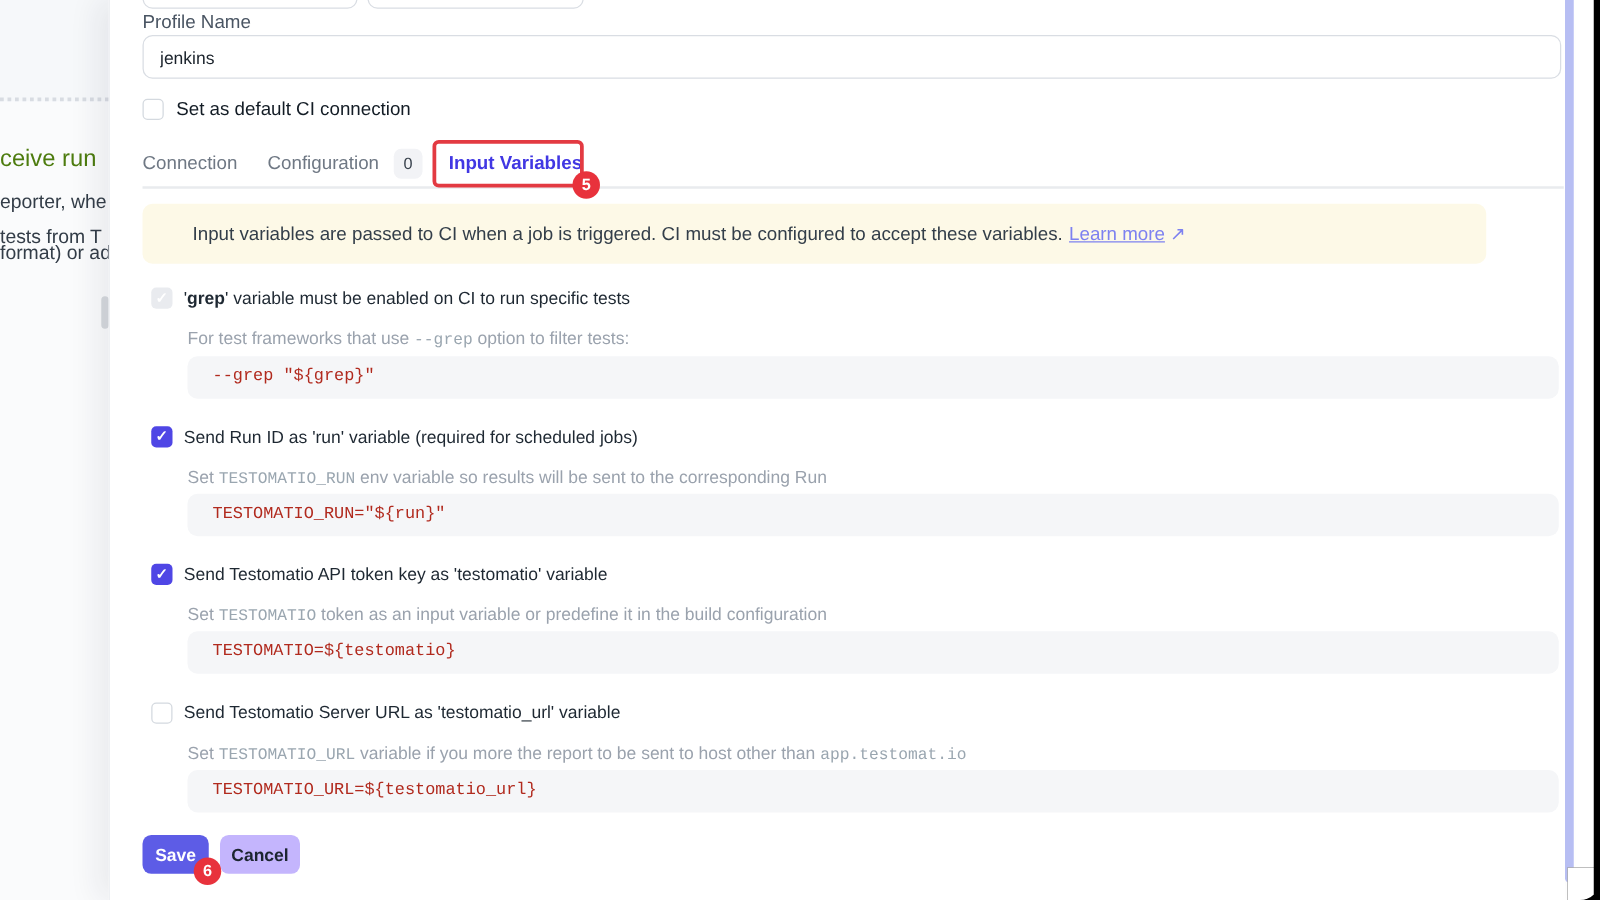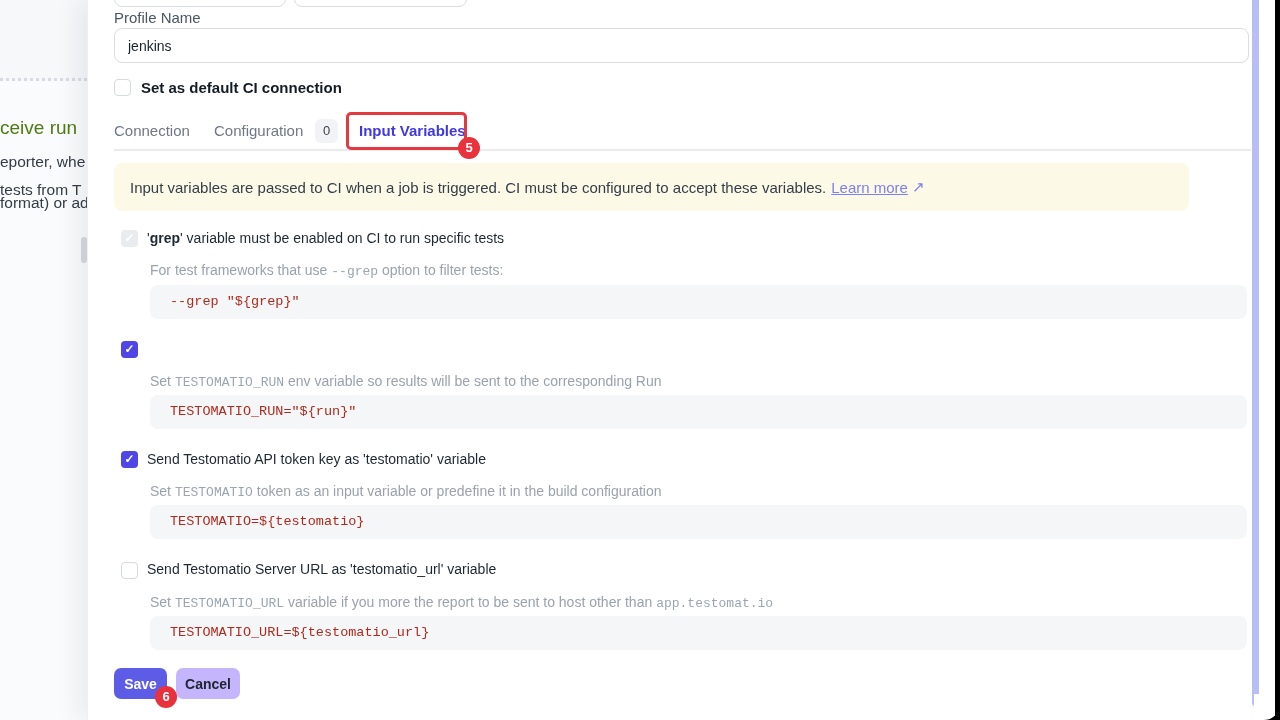--- a/index.html
+++ b/index.html
@@ -31,36 +31,36 @@
                 font-family:"Liberation Sans",sans-serif; font-size:14px; color:#1a222b; background:#fff; outline:none; }
 
   
   .cb { position:absolute; width:17px; height:17px; border-radius:4px; }
   .cb-off { background:#ffffff; border:1.5px solid #d4d9df; }
   .cb-on { background:#4f46e5; }
   .cb-disabled { background:#e9ebef; }
   .check { display:block; width:100%; height:100%; color:#ffffff; font-size:12px; line-height:17px;
            text-align:center; font-weight:700; }
 
-  .bold-label { position:absolute; font-size:15px; font-weight:700; color:#131c25; line-height:17px; }
+  .bold-label { position:absolute; font-size:15px; font-weight:400; color:#131c25; line-height:17px; }
 
   
   .tab { position:absolute; top:122px; font-size:15px; color:#6f7884; }
   .tab-active { color:#4137e3; font-weight:600; }
   .tab-badge { position:absolute; left:227px; top:119px; width:23px; height:24px; background:#f2f3f6;
                border-radius:6px; font-size:13px; color:#3a434e; text-align:center; line-height:24px; }
   .tabs-border { position:absolute; left:26px; top:149px; width:1137px; height:2px; background:#e9ebee; }
   .red-box { position:absolute; left:258px; top:112px; width:121px; height:38px;
              border:3px solid #e33a42; border-radius:5px; z-index:3; }
   .num-badge { position:absolute; width:22px; height:22px; border-radius:50%; background:#e8323c;
                color:#fff; font-size:13px; font-weight:700; text-align:center; line-height:22px; z-index:4; }
 
   
   .banner { position:absolute; left:26px; top:163px; width:1075px; height:48px; background:#fdf9e7;
-            border-radius:8px; display:flex; align-items:center; padding-left:16px;
+            border-radius:8px; display:flex; align-items:center; padding-left:40px;
             font-size:15px; color:#333e49; }
   .banner a { color:#7d81f0; text-decoration:underline; margin-left:5px; cursor:pointer; }
   .ext-arrow { color:#7d81f0; font-size:15px; margin-left:4px; text-decoration:none; display:inline-block; }
 
   
   .sec-label { position:absolute; left:59px; font-size:14px; color:#1e2832; line-height:18px; }
   .sec-hint { position:absolute; left:62px; font-size:14px; color:#9aa2ad; line-height:17px; }
   .mono-hint { font-family:"Liberation Mono", monospace; font-size:13px; color:#9aa6b0; }
   .code-block { position:absolute; left:62px; width:1097px; height:34px; background:#f5f6f8; border-radius:8px; }
   .code-text { display:block; padding-left:20px; font-family:"Liberation Mono", monospace;
@@ -121,20 +121,21 @@
     </span>
   <div class="sec-label" style="top:229px;"><span>'</span><b>grep</b><span>' variable must be enabled on CI to run specific tests</span></div>
   <div class="sec-hint" style="top:262px;"><span>For test frameworks that use </span><span class="mono-hint">--grep</span><span> option to filter tests:</span></div>
   <div class="code-block" style="top:285px;">
       <span class="code-text">--grep "${grep}"</span>
     </div>
 
   <span style="left:33px; top:341px;" class="cb cb-on">
       <span class="check">✓</span>
     </span>
+  <div class="sec-label" style="top:340px;">Send Run ID as 'run' variable (required for scheduled jobs)</div>
   <div class="sec-hint" style="top:373px;"><span>Set </span><span class="mono-hint">TESTOMATIO_RUN</span><span> env variable so results will be sent to the corresponding Run</span></div>
   <div class="code-block" style="top:395px;">
       <span class="code-text">TESTOMATIO_RUN="${run}"</span>
     </div>
 
   <span style="left:33px; top:451px;" class="cb cb-on">
       <span class="check">✓</span>
     </span>
   <div class="sec-label" style="top:450px;">Send Testomatio API token key as 'testomatio' variable</div>
   <div class="sec-hint" style="top:483px;"><span>Set </span><span class="mono-hint">TESTOMATIO</span><span> token as an input variable or predefine it in the build configuration</span></div>

